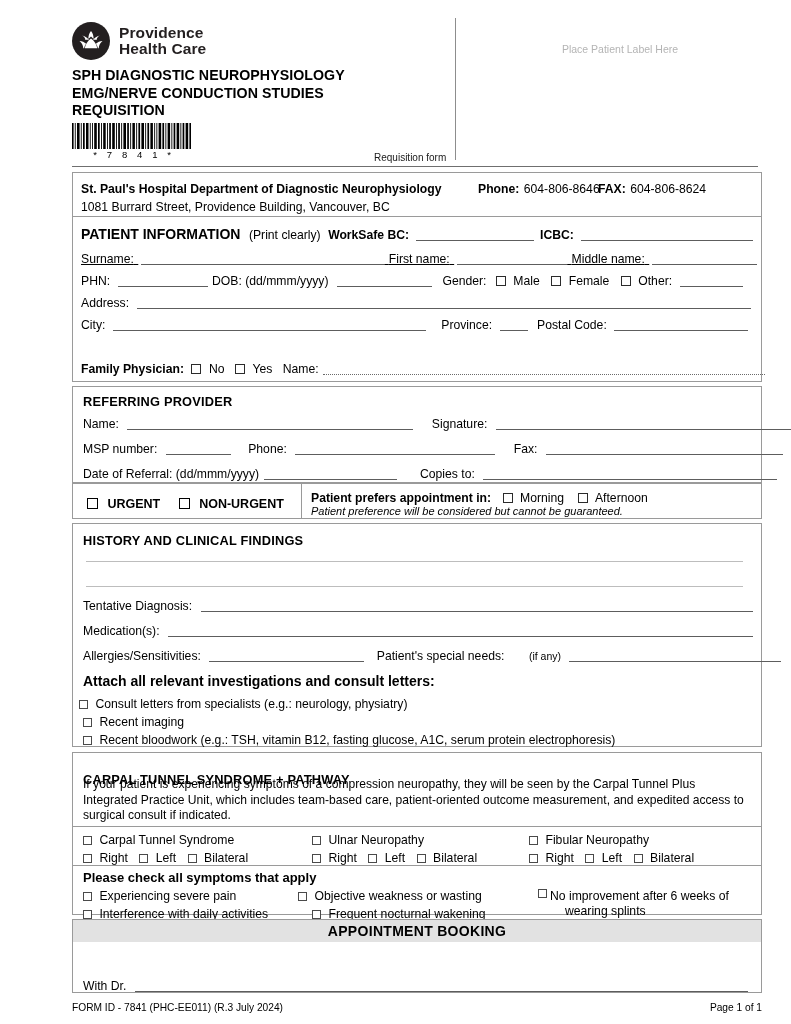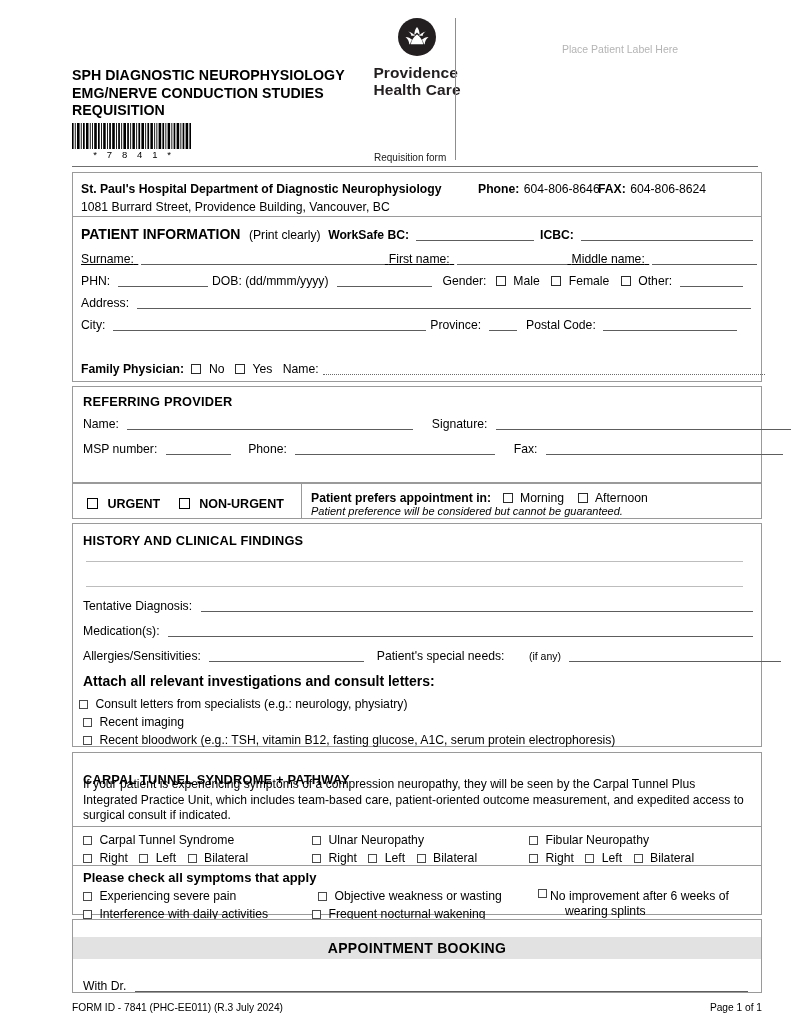--- a/index.html
+++ b/index.html
@@ -22,21 +22,21 @@
     height: 1024px;
     overflow: hidden;
   }
 
   
   .header {
     position: absolute;
     left: 72px; top: 18px;
     width: 690px; height: 146px;
   }
-  .brandrow { display: flex; align-items: center; gap: 9px; height: 46px; flex-direction: column; }
+  .brandrow { display: flex; align-items: center; gap: 9px; height: 46px; }
   .logo-mark {
     width: 38px; height: 38px; border-radius: 50%;
     background: #231f20;
     position: relative; flex: 0 0 auto;
   }
   .logo-mark svg { position: absolute; left: 4px; top: 7px; }
   .brandtext {
     font-weight: bold; font-size: 15.5px; line-height: 16.5px;
     letter-spacing: .1px; color: #231f20;
   }
@@ -265,21 +265,21 @@
     </div>
 
     <div class="row" style="left:8px; top:120px;">
       <span class="lbl">Address:</span>
       <span class="u" style="width:614px; margin-left:3px;"></span>
     </div>
 
     <div class="row" style="left:8px; top:142px;">
       <span class="lbl">City:</span>
       <span class="u" style="width:313px; margin-left:3px;"></span>
-      <span class="lbl" style="">Province:</span>
+      <span class="lbl" style="margin-left:11px;">Province:</span>
       <span class="u" style="width:28px; margin-left:3px;"></span>
       <span class="lbl" style="margin-left:5px;">Postal Code:</span>
       <span class="u" style="width:134px; margin-left:3px;"></span>
     </div>
 
 
     <div class="row" style="left:8px; top:186px;">
       <span class="lbl-b">Family Physician:</span>
       <span class="cb cb-md" style="margin-left:3px;"></span>
       <span class="lbl">No</span>
@@ -304,20 +304,26 @@
 
     <div class="row" style="left:10px; top:52px;">
       <span class="lbl">MSP number:</span>
       <span class="u" style="width:65px; margin-left:4px;"></span>
       <span class="lbl" style="margin-left:13px;">Phone:</span>
       <span class="u" style="width:200px; margin-left:4px;"></span>
       <span class="lbl" style="margin-left:14px;">Fax:</span>
       <span class="u" style="width:237px; margin-left:4px;"></span>
     </div>
 
+    <div class="row" style="left:10px; top:77px;">
+      <span class="lbl">Date of Referral: (dd/mmm/yyyy)</span>
+      <span class="u" style="width:133px;"></span>
+      <span class="lbl" style="margin-left:19px;">Copies to:</span>
+      <span class="u" style="width:294px; margin-left:4px;"></span>
+    </div>
   </div>
 
   <div class="box" style="left:72px; top:483px; width:690px; height:36px;">
     <div style="position:absolute; left:228px; top:0; width:0; height:34px; border-left:1px solid #9a9a9a;"></div>
 
     <div class="row" style="left:14px; top:10px;">
       <span class="cb cb-lg"></span>
       <span style="font-size:12.5px; font-weight:bold;">URGENT</span>
       <span class="cb cb-lg" style="margin-left:14px;"></span>
       <span style="font-size:12.5px; font-weight:bold;">NON-URGENT</span>
@@ -435,38 +441,38 @@
 
     <div class="row" style="left:10px; top:133px;">
       <span class="cb"></span>
       <span class="lbl">Experiencing severe pain</span>
     </div>
     <div class="row" style="left:10px; top:151px;">
       <span class="cb"></span>
       <span class="lbl">Interference with daily activities</span>
     </div>
 
-    <div class="row" style="left:245px; top:133px;">
+    <div class="row" style="left:225px; top:133px;">
       <span class="cb"></span>
       <span class="lbl">Objective weakness or wasting</span>
     </div>
     <div class="row" style="left:239px; top:151px;">
       <span class="cb"></span>
       <span class="lbl">Frequent nocturnal wakening</span>
     </div>
 
     <div style="position:absolute; left:465px; top:133px; width:215px;">
       <span class="cb" style="float:left; margin-top:3px;"></span>
       <span class="lbl">No improvement after 6 weeks of</span>
       <div class="lbl" style="margin-left:27px;">wearing splints</div>
     </div>
   </div>
 
   <div class="box" style="left:72px; top:919px; width:690px; height:74px;">
-    <div class="banner" style="position:absolute; left:0; top:0; width:688px; height:22px;margin-top:17px;">APPOINTMENT BOOKING</div>
+    <div class="banner" style="position:absolute; left:0; top:0; width:688px; height:22px;">APPOINTMENT BOOKING</div>
 
 
     <div class="row" style="left:10px; top:56px;">
       <span class="lbl">With Dr.</span>
       <span class="u" style="width:613px; margin-left:4px;"></span>
     </div>
   </div>
 
   <div class="footer">
     <span>FORM ID - 7841 (PHC-EE011) (R.3 July 2024)</span>

